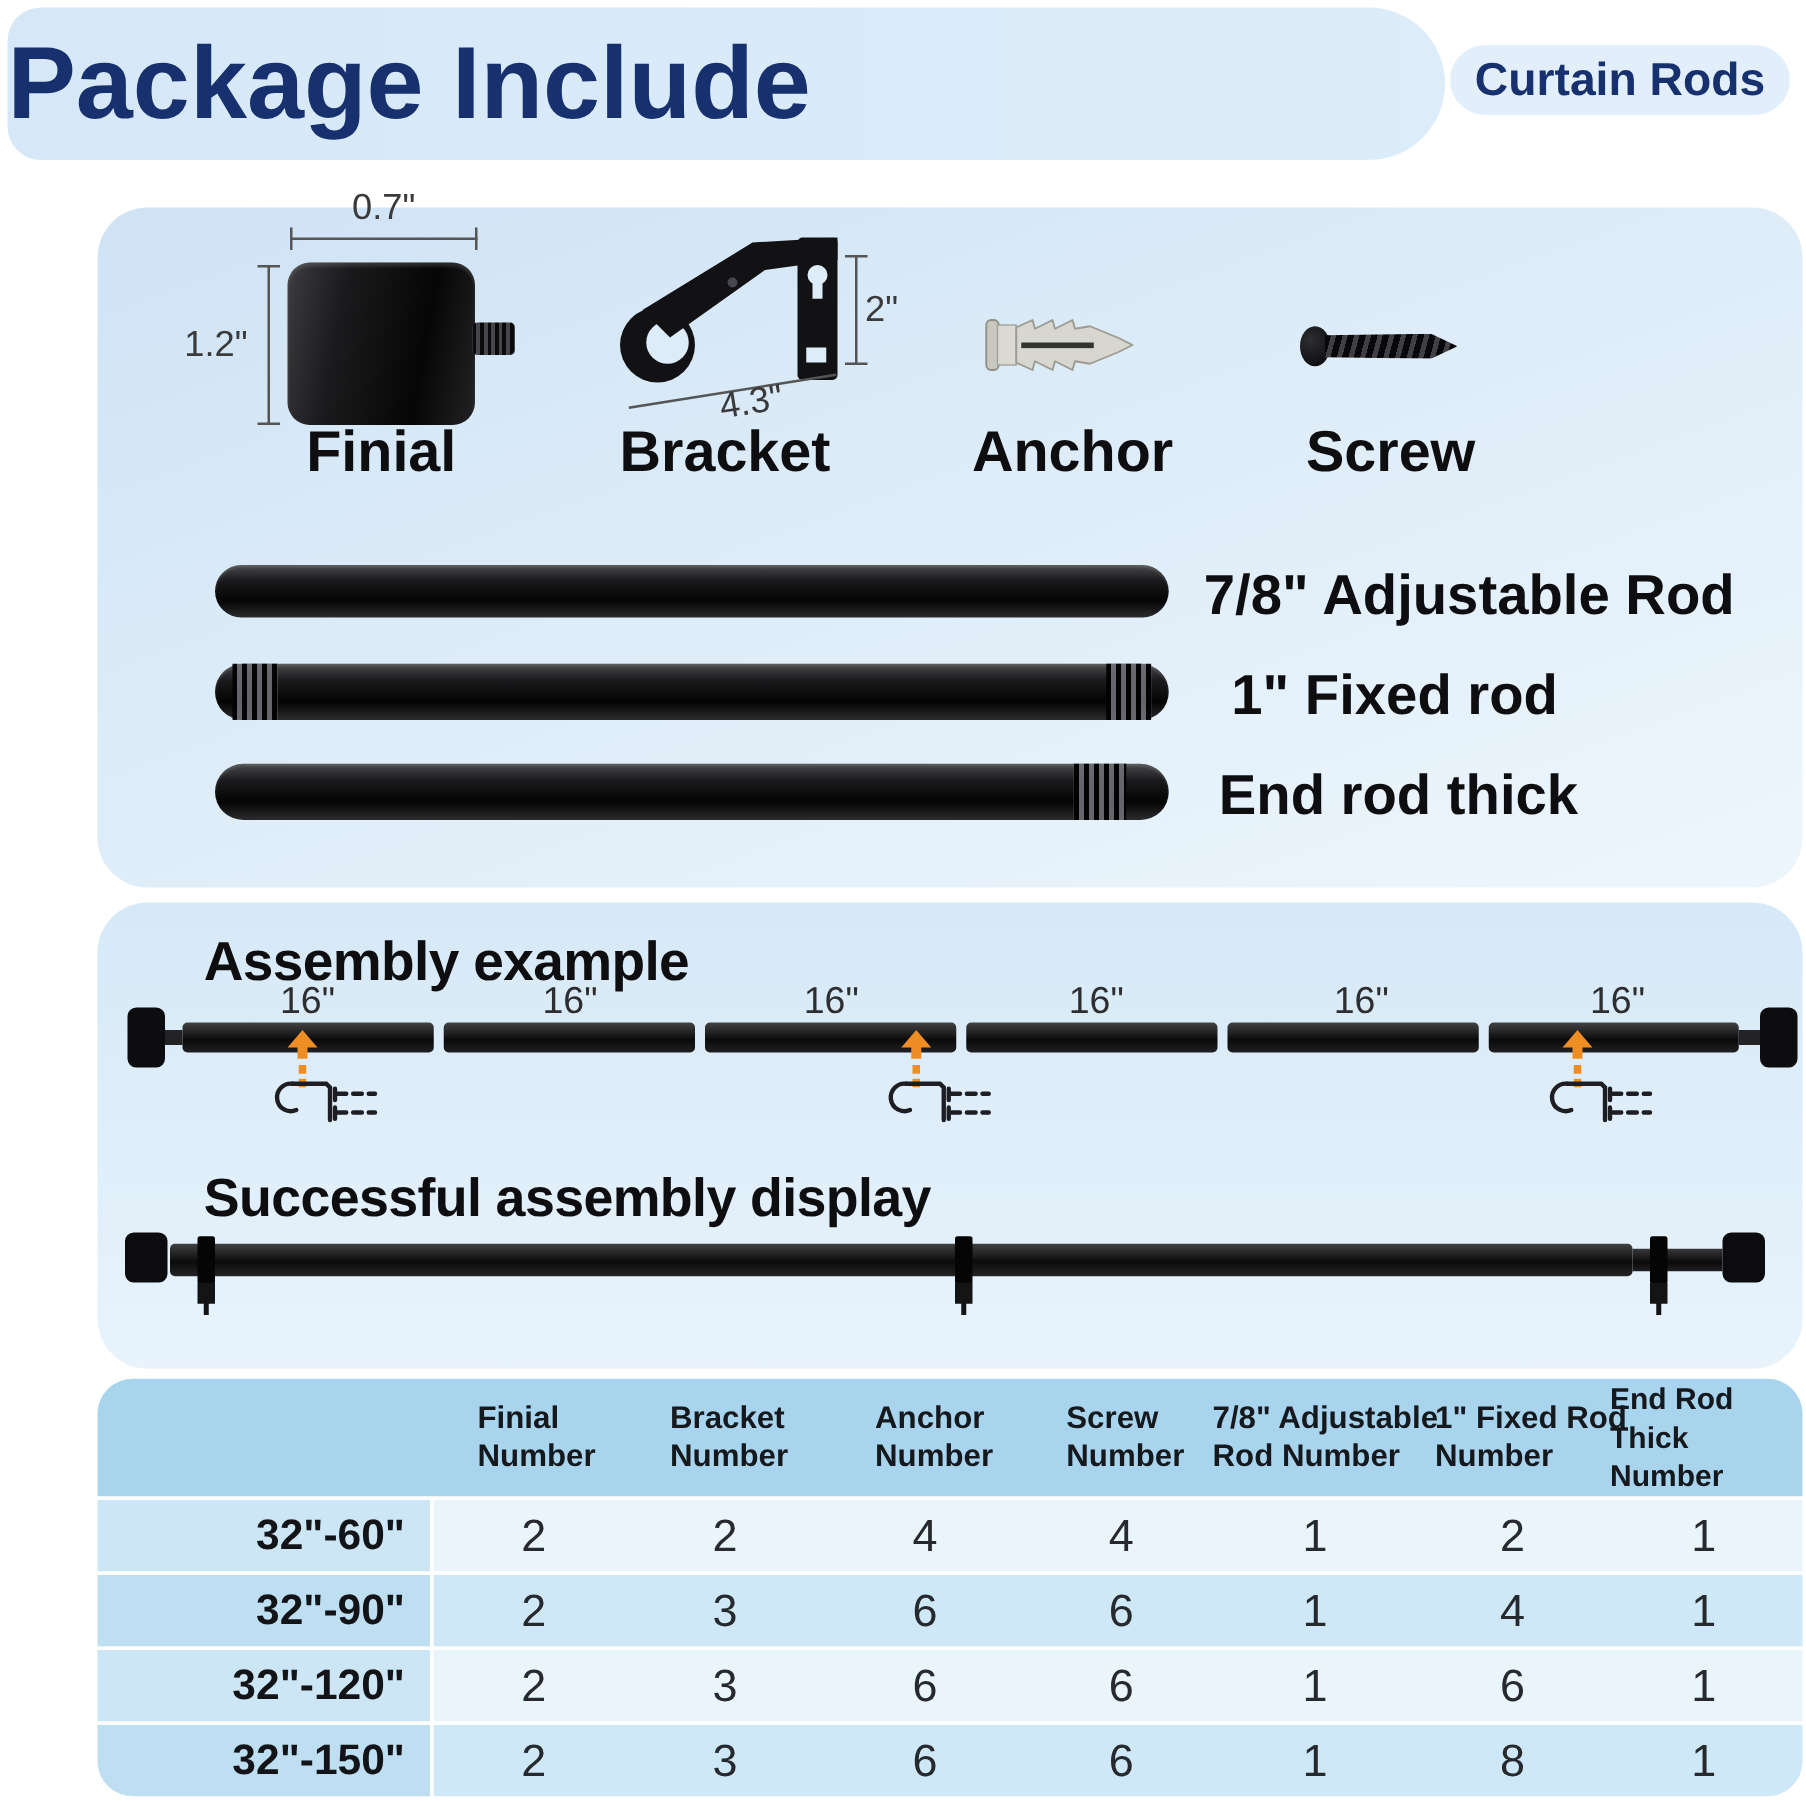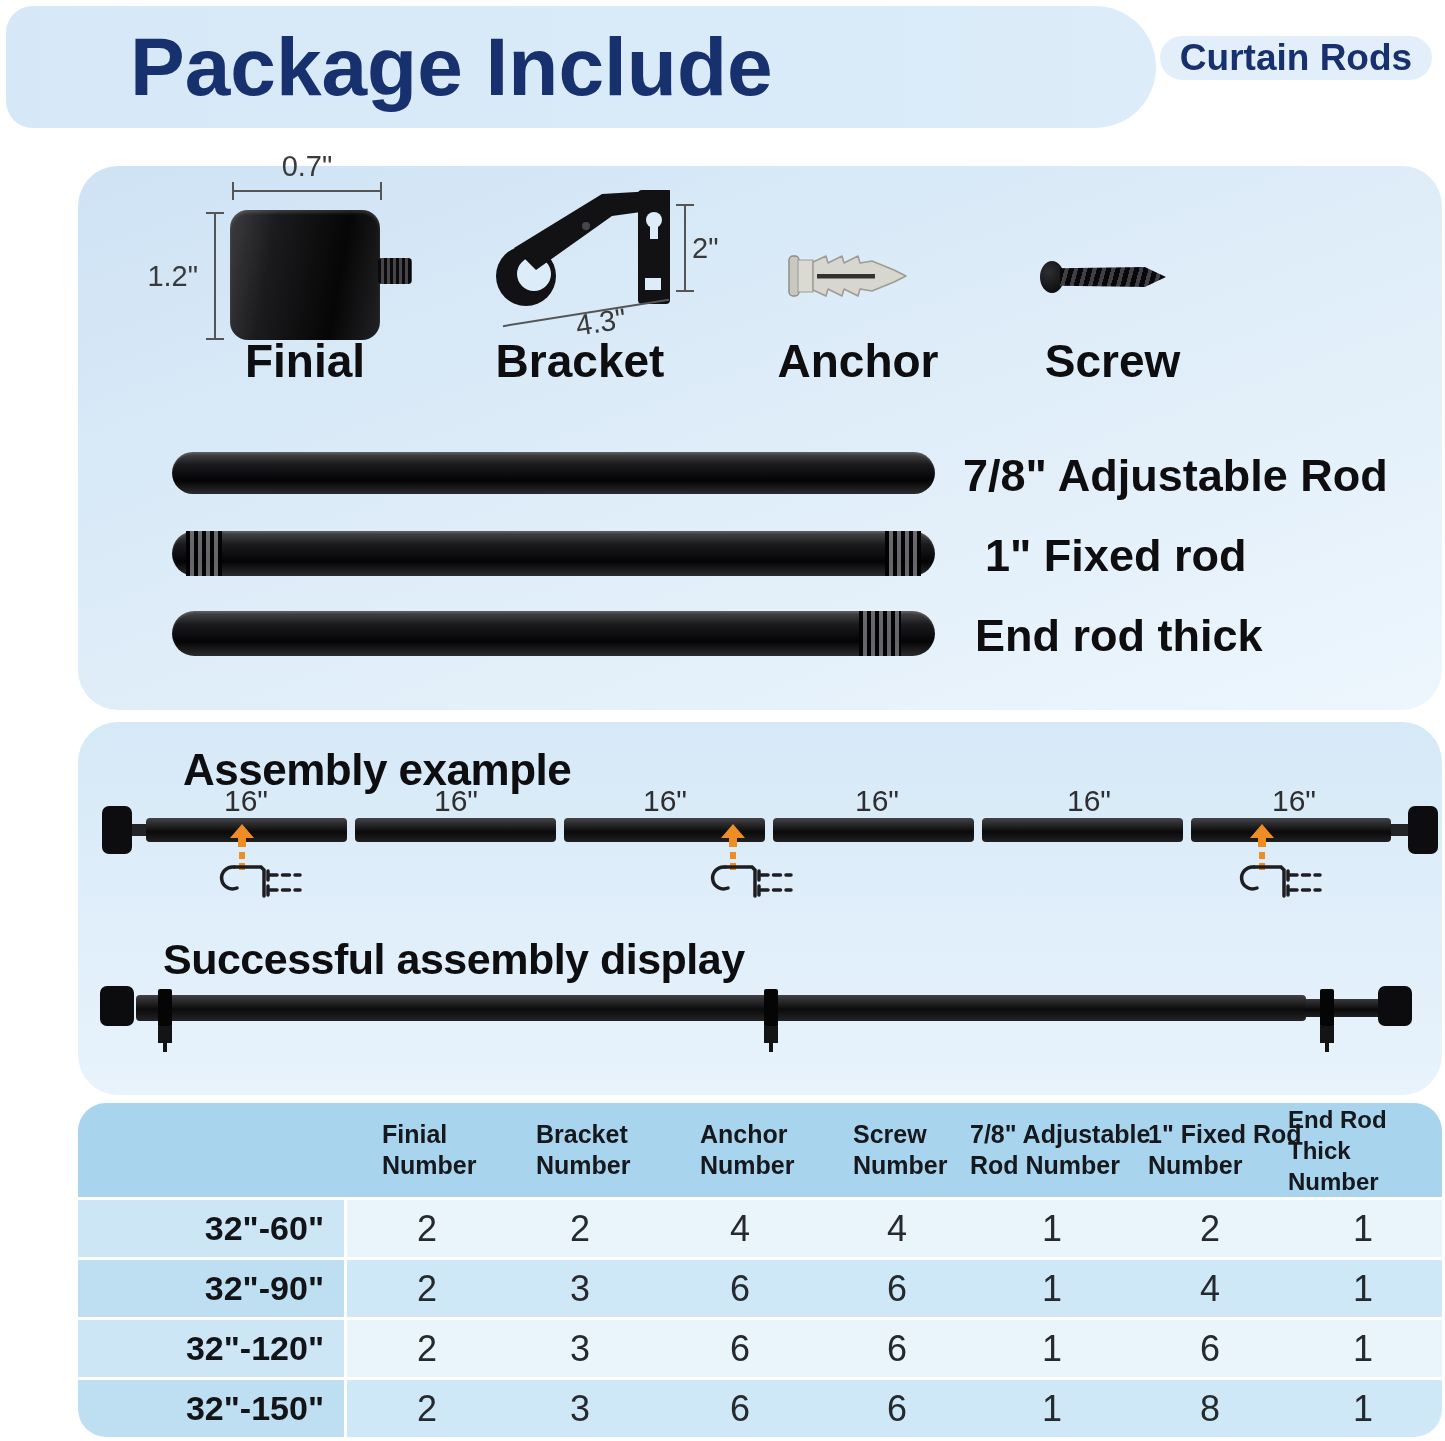--- a/index.html
+++ b/index.html
@@ -4,22 +4,22 @@
 <style>
   html,body{margin:0;padding:0;background:#ffffff;}
   .page{position:relative;width:1445px;height:1441px;background:#fff;overflow:hidden;
         font-family:"Liberation Sans",sans-serif;color:#111;}
   .abs{position:absolute;}
 
   
   .header-band{left:6px;top:6px;width:1150px;height:122px;
     background:linear-gradient(90deg,#d6e8f7,#dcecf9);
     border-radius:28px 64px 64px 28px;display:flex;align-items:center;}
-  .title{padding-left:124px;font-size:82px;font-weight:bold;color:#17306e;letter-spacing:0px;}
-  .badge{left:1160px;top:36px;width:272px;height:44px;background:#e2effa;border-radius:32px;
+  .title{font-size:82px;font-weight:bold;color:#17306e;letter-spacing:0px;}
+  .badge{left:1160px;top:36px;width:272px;height:56px;background:#e2effa;border-radius:32px;
     display:flex;align-items:center;justify-content:center;
     font-size:37px;font-weight:bold;color:#17306e;}
 
   
   .panel1{left:78px;top:166px;width:1364px;height:544px;border-radius:40px;
     background:linear-gradient(160deg,#cfe3f5 0%,#ddecf8 45%,#edf6fd 100%);}
   .panel2{left:78px;top:722px;width:1364px;height:373px;border-radius:40px;
     background:linear-gradient(180deg,#d6e9f7,#e8f3fc);}
 
   
@@ -147,21 +147,21 @@
     <div class="ribs" style="right:14px;width:36px;"></div>
   </div>
   <div class="abs rod-label" style="left:985px;top:530px;">1" Fixed rod</div>
 
   <div class="abs rod" style="top:611px;height:45px;">
     <div class="ribs" style="right:34px;width:42px;"></div>
   </div>
   <div class="abs rod-label" style="left:975px;top:610px;">End rod thick</div>
 
   <div class="abs panel2"></div>
-  <div class="abs sec-h" style="left:163px;top:745px;margin-left:20px;">Assembly example</div>
+  <div class="abs sec-h" style="left:163px;top:745px;">Assembly example</div>
 
   <div class="abs seg-label" style="left:204px;">16"</div>
   <div class="abs seg-label" style="left:414px;">16"</div>
   <div class="abs seg-label" style="left:623px;">16"</div>
   <div class="abs seg-label" style="left:835px;">16"</div>
   <div class="abs seg-label" style="left:1047px;">16"</div>
   <div class="abs seg-label" style="left:1252px;">16"</div>
 
   <div class="abs acap" style="left:102px;"></div>
   <div class="abs astub" style="left:132px;width:14px;"></div>

